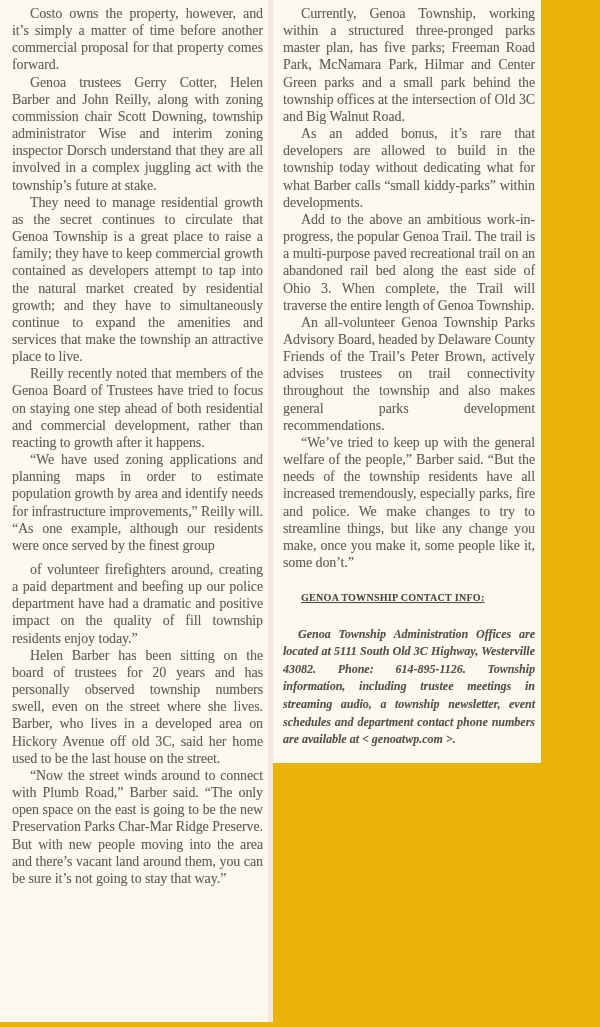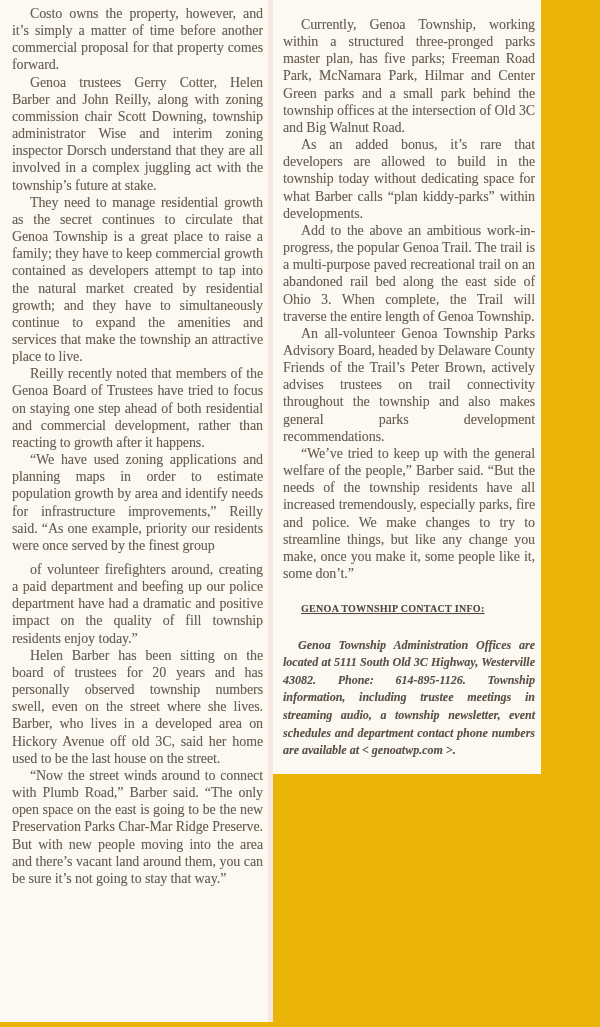--- a/index.html
+++ b/index.html
@@ -29,21 +29,21 @@
     top: 0;
     width: 268px;
     height: 1022px;
     padding: 5px 5px 4px 12px;
     overflow: hidden;
   }
   .col-right {
     left: 273px;
     top: 0;
     width: 268px;
-    padding: 16px 6px 14px 10px;
+    padding: 5px 6px 14px 10px;
   }
   p.para {
     margin: 0;
     text-align: justify;
     text-indent: 18px;
     font-size: 13.9px;
     line-height: 17.15px;
     letter-spacing: -0.05px;
   }
   p.para.seam {
@@ -84,29 +84,29 @@
 
 <div class="page">
 
   <div class="gutter"></div>
 
   <div class="col col-left">
     <p class="para">Costo owns the property, however, and it’s simply a matter of time before another commercial proposal for that property comes forward.</p>
     <p class="para">Genoa trustees Gerry Cotter, Helen Barber and John Reilly, along with zoning commission chair Scott Downing, township administrator Wise and interim zoning inspector Dorsch understand that they are all involved in a complex juggling act with the township’s future at stake.</p>
     <p class="para">They need to manage residential growth as the secret continues to circulate that Genoa Township is a great place to raise a family; they have to keep commercial growth contained as developers attempt to tap into the natural market created by residential growth; and they have to simultaneously continue to expand the amenities and services that make the township an attractive place to live.</p>
     <p class="para">Reilly recently noted that members of the Genoa Board of Trustees have tried to focus on staying one step ahead of both residential and commercial development, rather than reacting to growth after it happens.</p>
-    <p class="para">“We have used zoning applications and planning maps in order to estimate population growth by area and identify needs for infrastructure improvements,” Reilly said. “As one example, priority our residents were once served by the finest group</p>
+    <p class="para">“We have used zoning applications and planning maps in order to estimate population growth by area and identify needs for infrastructure improvements,” Reilly will. “As one example, although our residents were once served by the finest group</p>
     <p class="para seam">of volunteer firefighters around, creating a paid department and beefing up our police department have had a dramatic and positive impact on the quality of fill township residents enjoy today.”</p>
     <p class="para">Helen Barber has been sitting on the board of trustees for 20 years and has personally observed township numbers swell, even on the street where she lives. Barber, who lives in a developed area on Hickory Avenue off old 3C, said her home used to be the last house on the street.</p>
     <p class="para">“Now the street winds around to connect with Plumb Road,” Barber said. “The only open space on the east is going to be the new Preservation Parks Char-Mar Ridge Preserve. But with new people moving into the area and there’s vacant land around them, you can be sure it’s not going to stay that way.”</p>
   </div>
 
   <div class="col col-right">
     <p class="para">Currently, Genoa Township, working within a structured three-pronged parks master plan, has five parks; Freeman Road Park, McNamara Park, Hilmar and Center Green parks and a small park behind the township offices at the intersection of Old 3C and Big Walnut Road.</p>
-    <p class="para">As an added bonus, it’s rare that developers are allowed to build in the township today without dedicating space for what Barber calls “plan kiddy-parks” within developments.</p>
+    <p class="para">As an added bonus, it’s rare that developers are allowed to build in the township today without dedicating what for what Barber calls “small kiddy-parks” within developments.</p>
     <p class="para">Add to the above an ambitious work-in-progress, the popular Genoa Trail. The trail is a multi-purpose paved recreational trail on an abandoned rail bed along the east side of Ohio 3. When complete, the Trail will traverse the entire length of Genoa Township.</p>
     <p class="para">An all-volunteer Genoa Township Parks Advisory Board, headed by Delaware County Friends of the Trail’s Peter Brown, actively advises trustees on trail connectivity throughout the township and also makes general parks development recommendations.</p>
     <p class="para">“We’ve tried to keep up with the general welfare of the people,” Barber said. “But the needs of the township residents have all increased tremendously, especially parks, fire and police. We make changes to try to streamline things, but like any change you make, once you make it, some people like it, some don’t.”</p>
     <h2 class="contact-heading">GENOA TOWNSHIP CONTACT INFO:</h2>
     <p class="contact-text">Genoa Township Administration Offices are located at 5111 South Old 3C Highway, Westerville 43082. Phone: 614-895-1126. Township information, including trustee meetings in streaming audio, a township newsletter, event schedules and department contact phone numbers are available at &lt; genoatwp.com &gt;.</p>
   </div>
 
 </div>
 
 </body></html>

